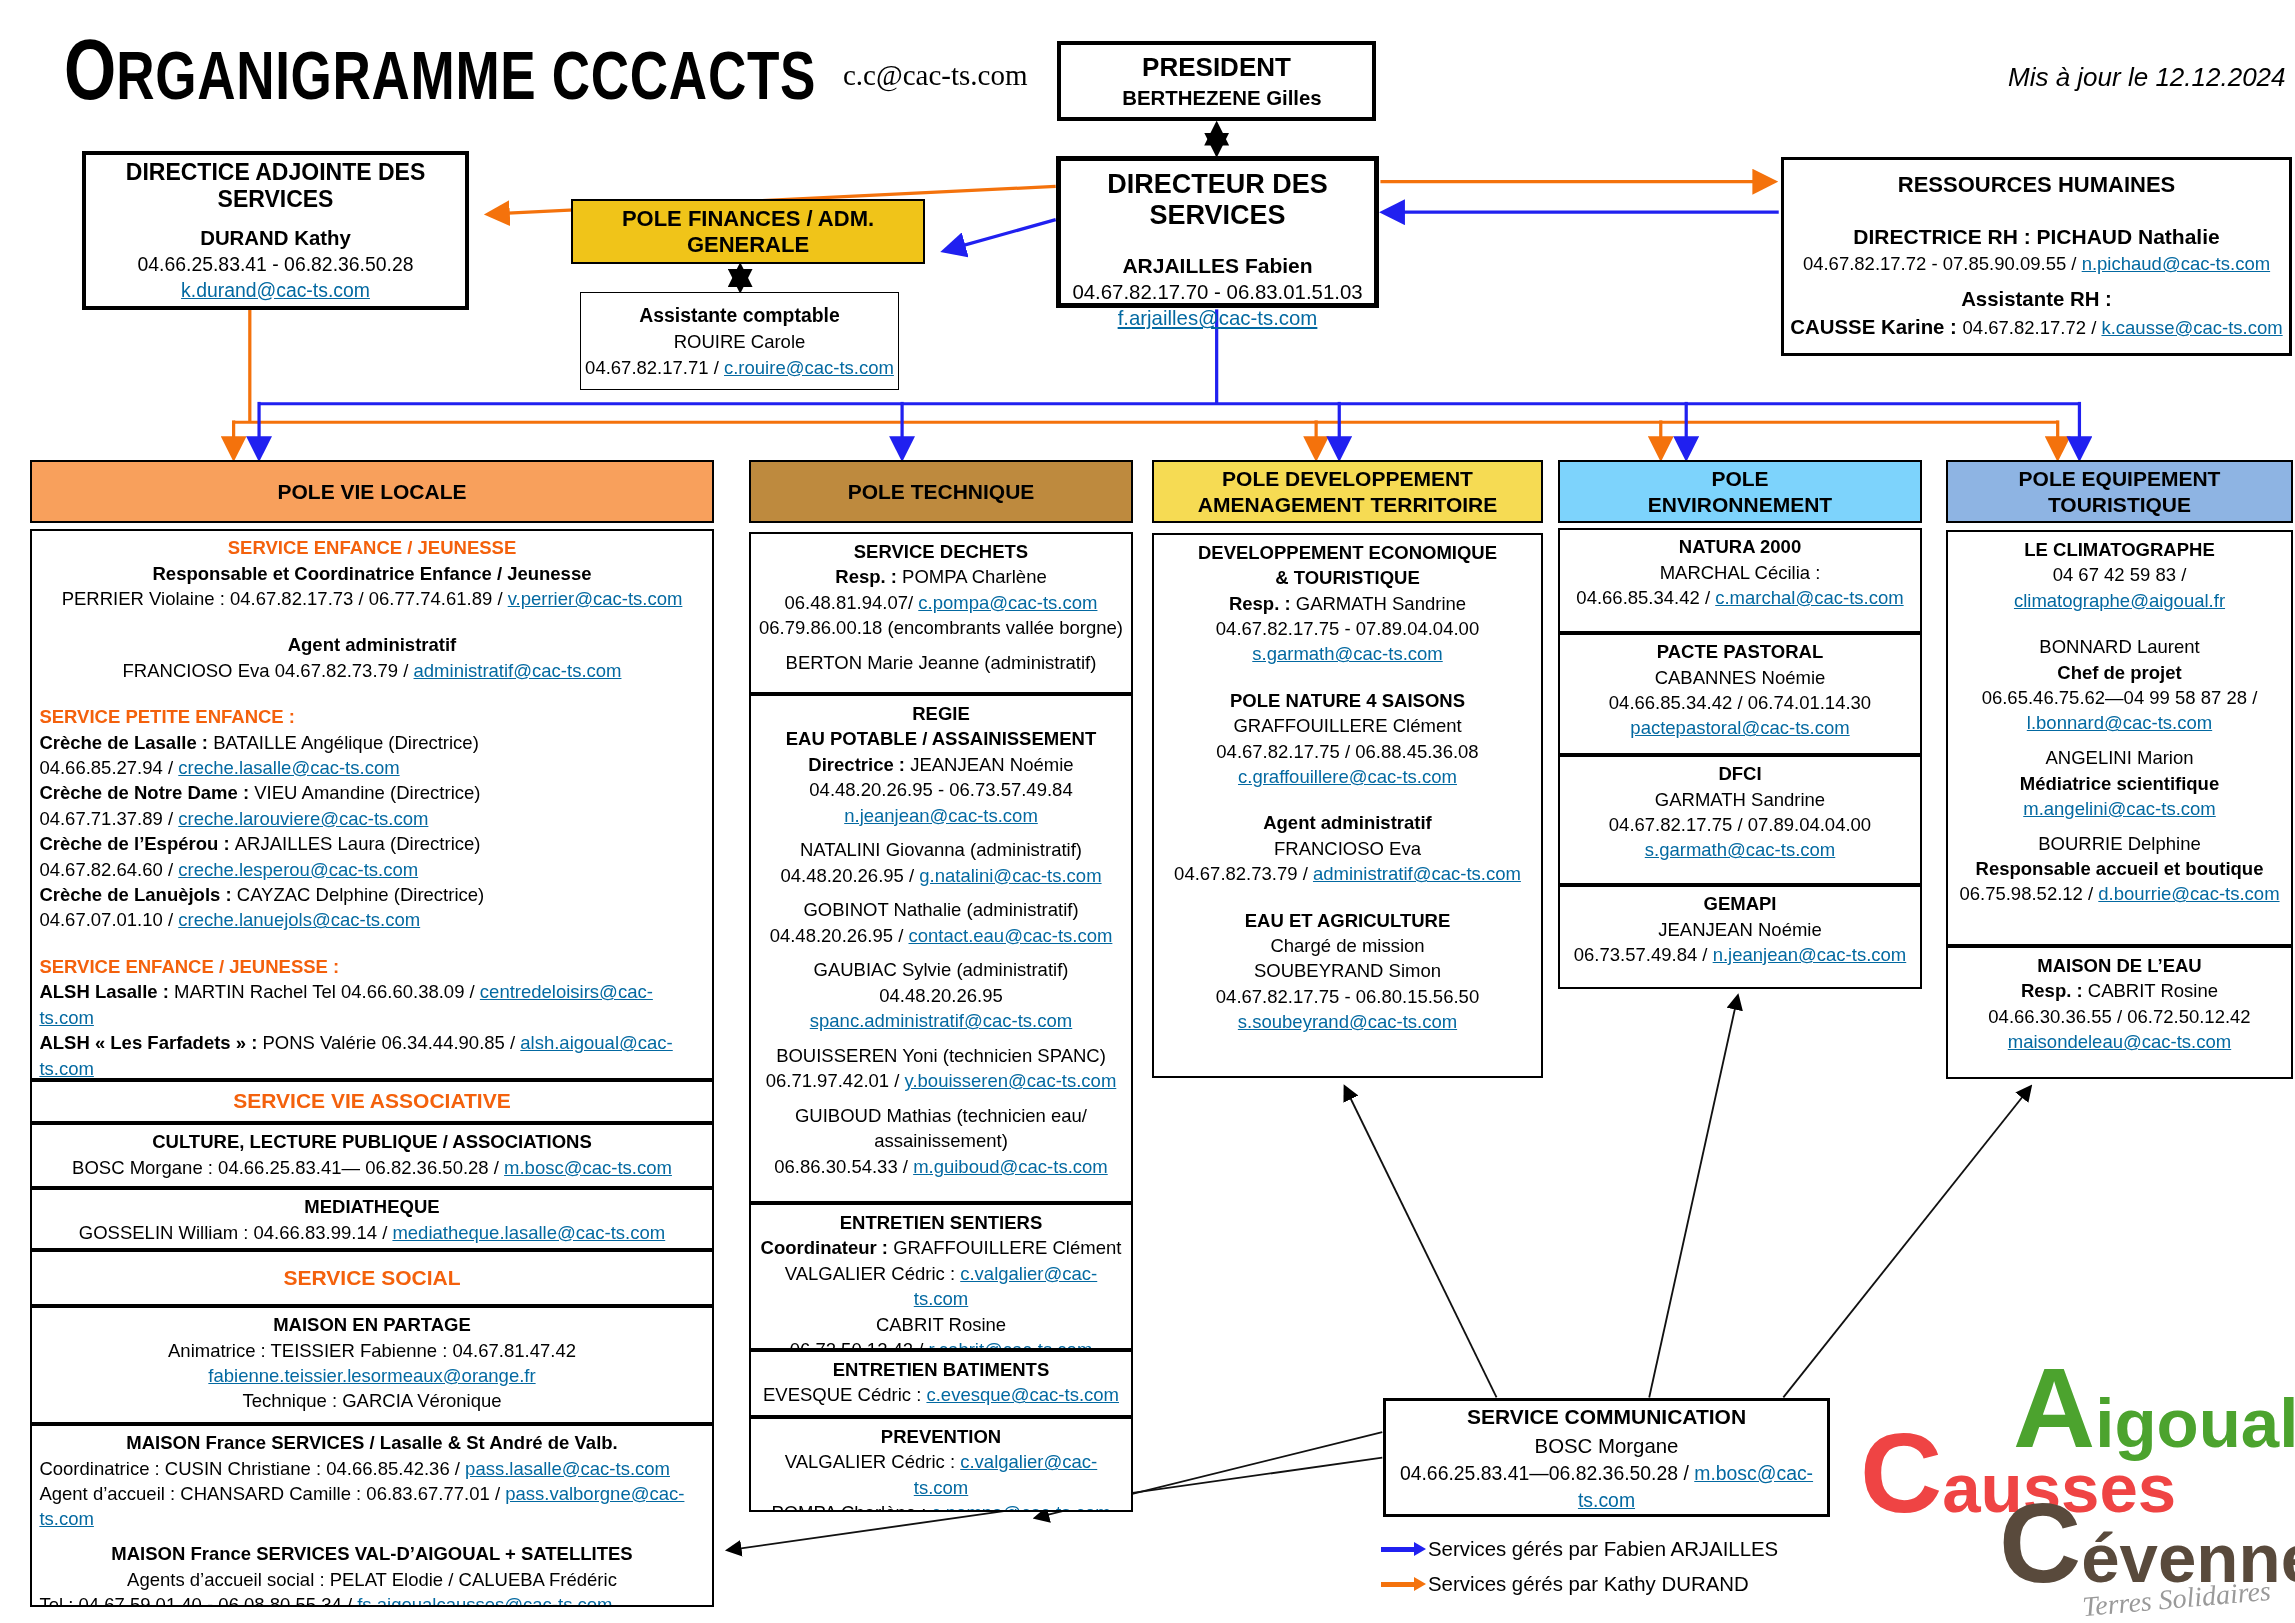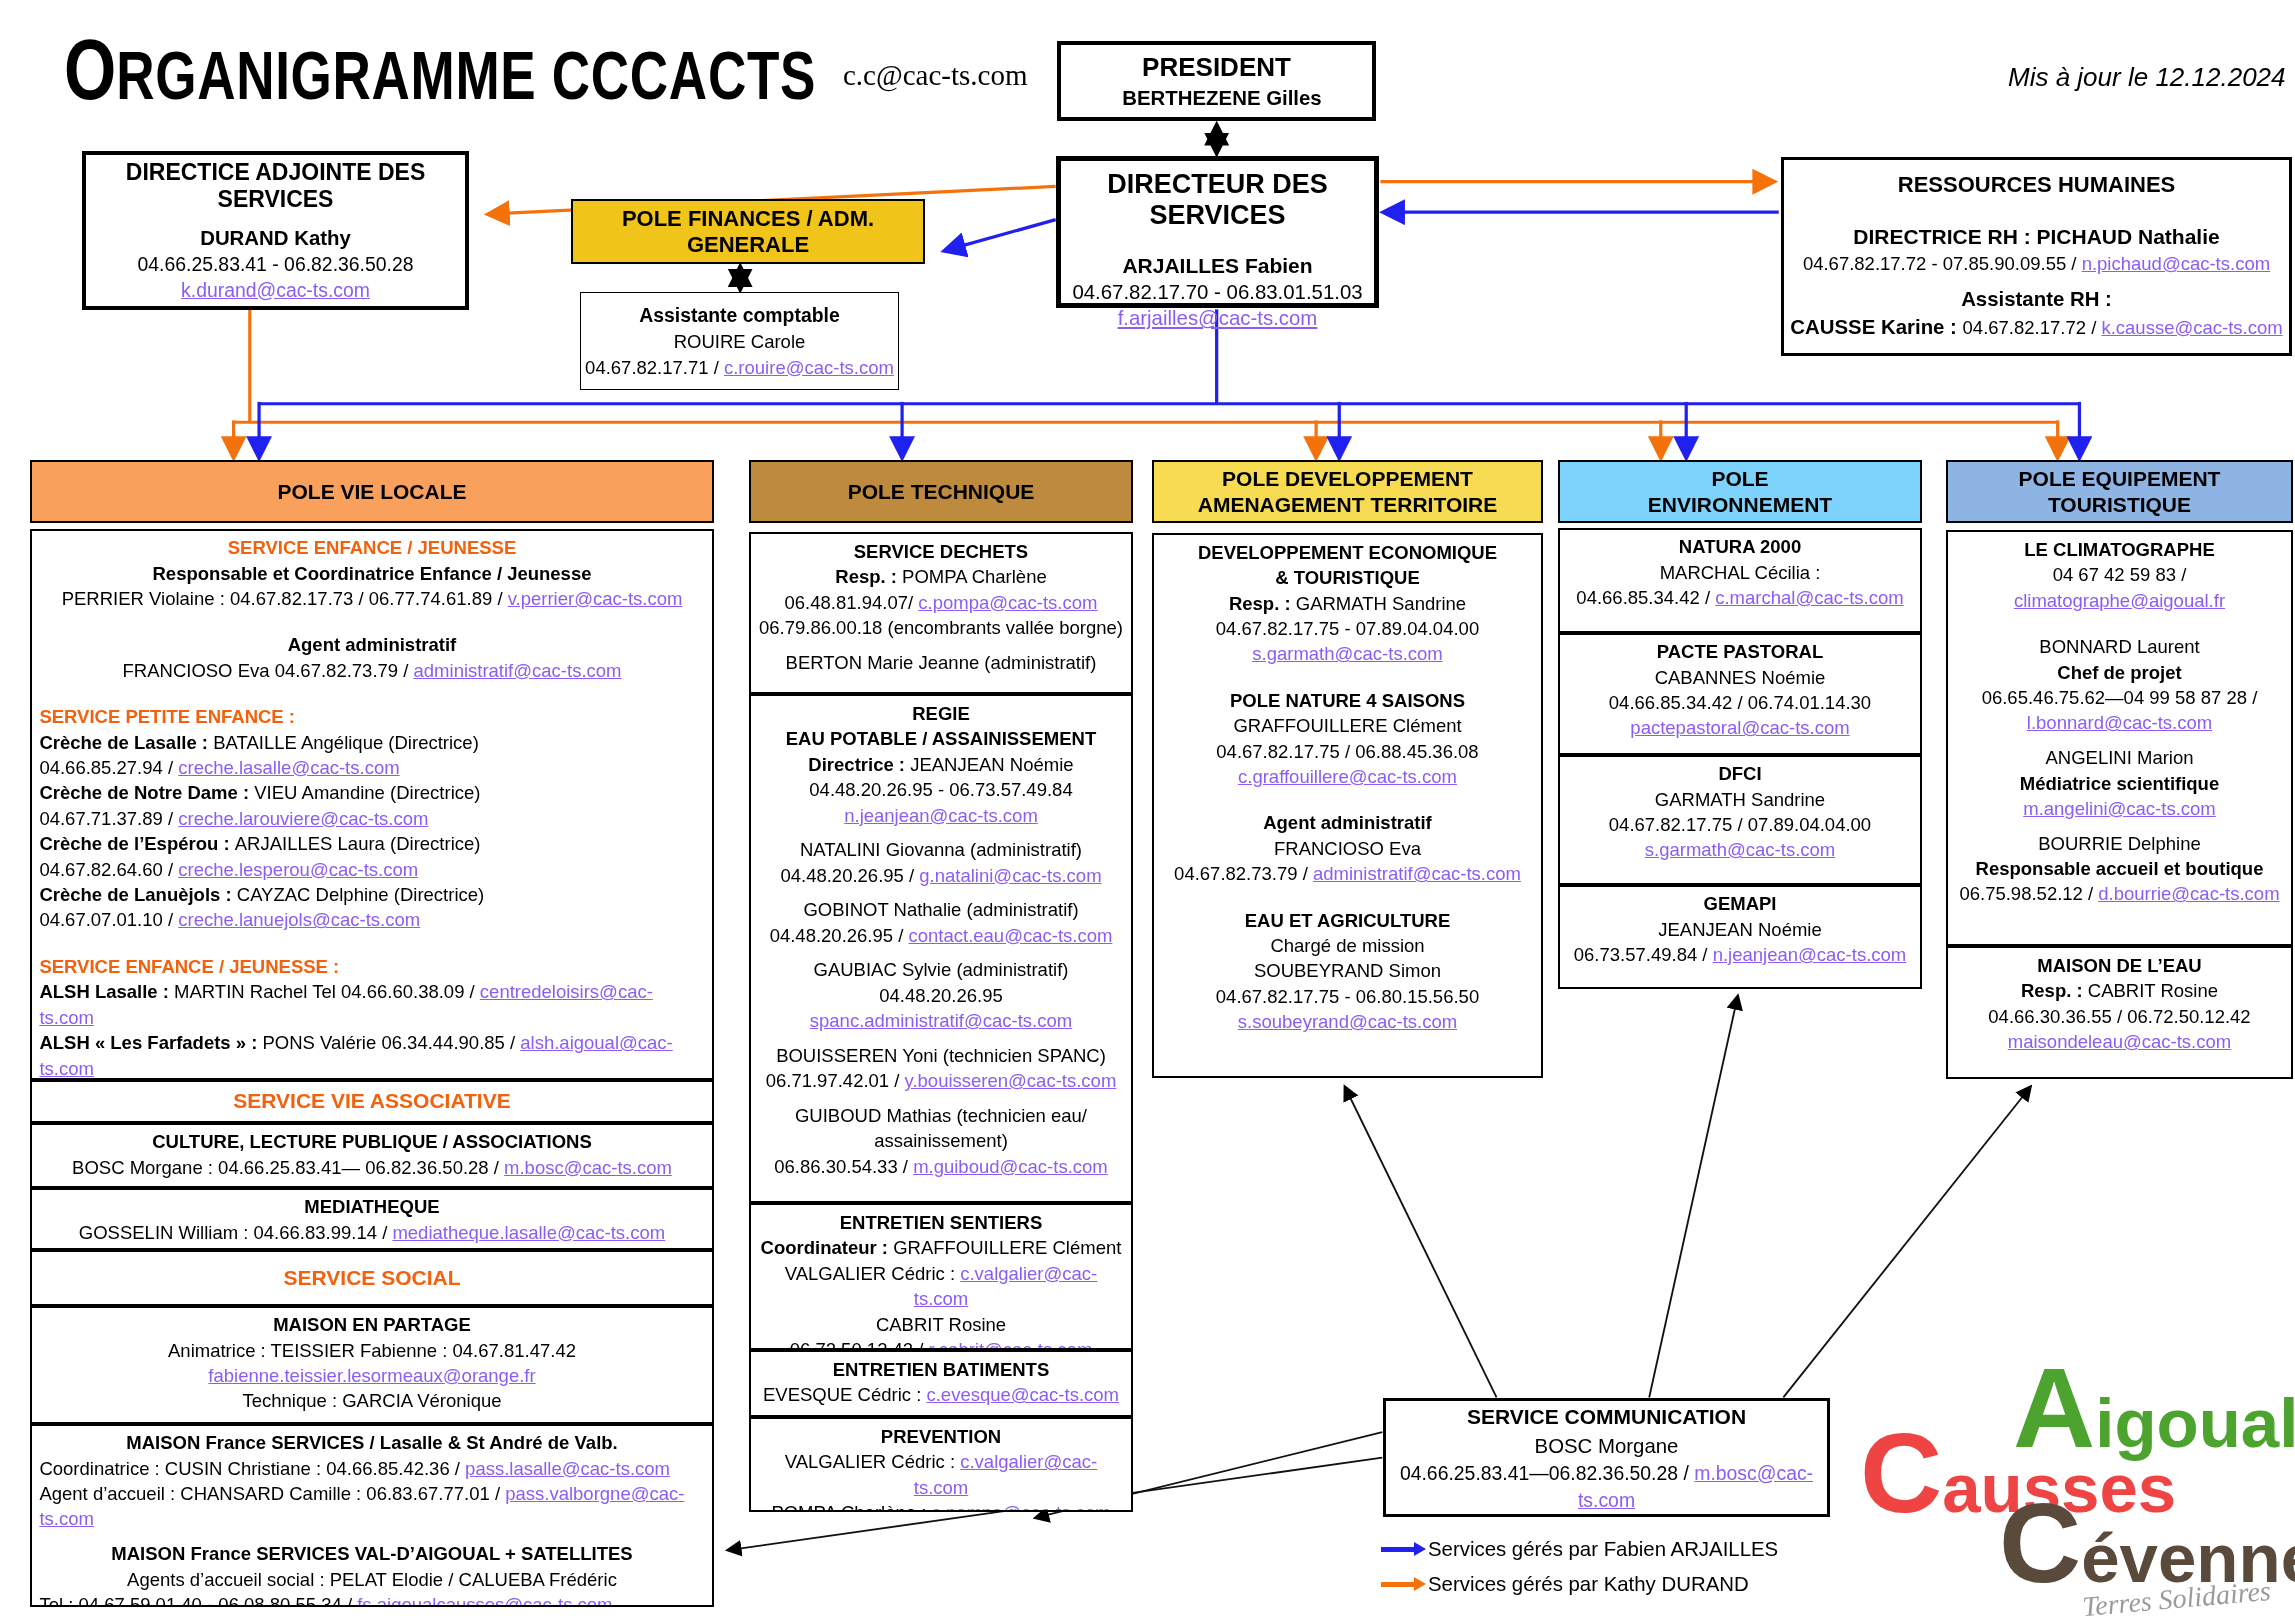--- a/index.html
+++ b/index.html
@@ -10,21 +10,21 @@
   .t-main{display:inline-block;transform:scaleX(0.78);transform-origin:left bottom;
           font-weight:bold;white-space:nowrap;}
   .t0{font-size:86px;line-height:74px;}
   .t1{font-size:68px;letter-spacing:0.9px;}
   .t-mail{font-family:"Liberation Serif",serif;font-size:29px;}
   .date{font-style:italic;font-size:26px;}
   
   .box{position:absolute;background:#fff;border:2.8px solid #000;box-sizing:border-box;
        display:flex;flex-direction:column;align-items:center;text-align:center;}
   .bt{font-weight:bold;}
-  a.lnk{color:#8b5cf6;text-decoration:underline;cursor:pointer;}
+  a.lnk{color:#0369a1;text-decoration:underline;cursor:pointer;}
   a.lnk:empty{display:none;}
   
   .col{position:absolute;top:460px;}
   .hdr{height:63px;border:2.8px solid #000;box-sizing:border-box;display:flex;align-items:center;
        justify-content:center;font-weight:bold;font-size:21px;line-height:26px;text-align:center;
        white-space:pre-line;}
   .sec{border:2.8px solid #000;box-sizing:border-box;background:#fff;overflow:hidden;
        padding:4.6px 7.4px;}
   .band{display:flex;align-items:center;justify-content:center;font-weight:bold;font-size:21px;}
   .oh{color:#F4610C;font-weight:bold;}

